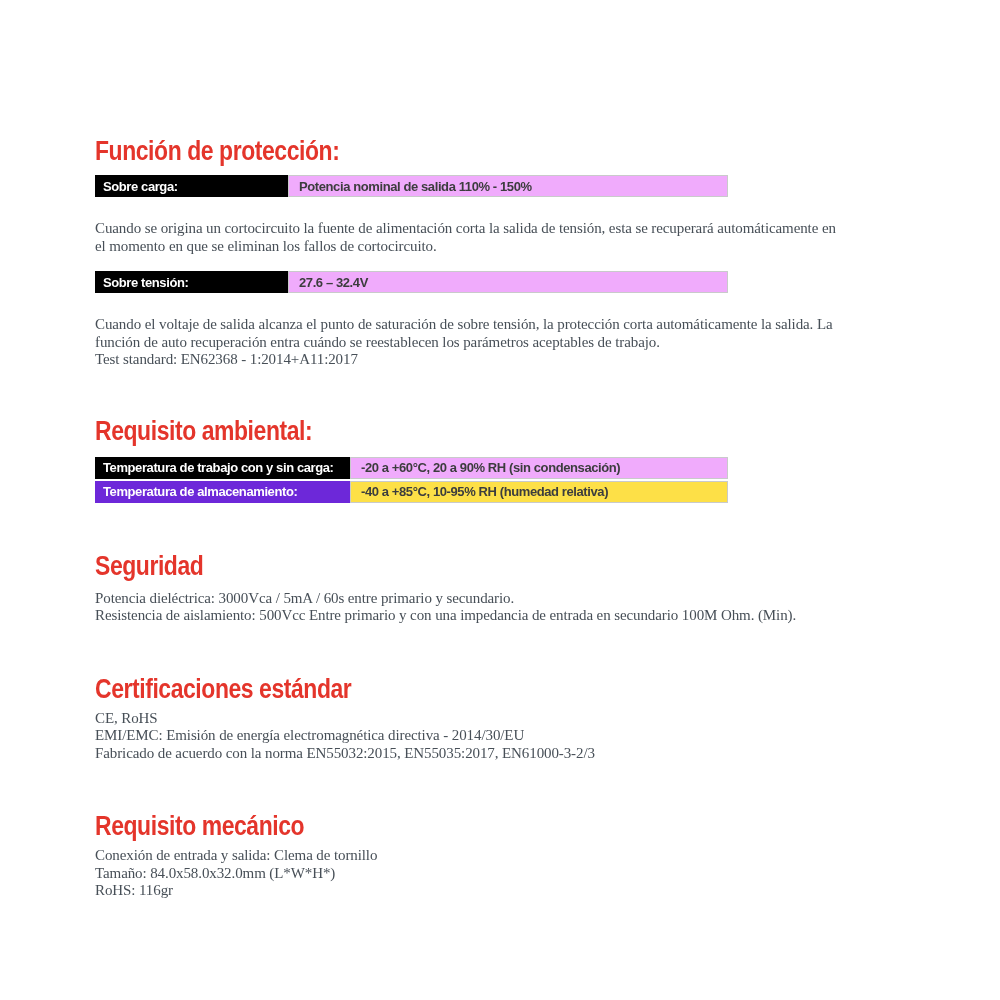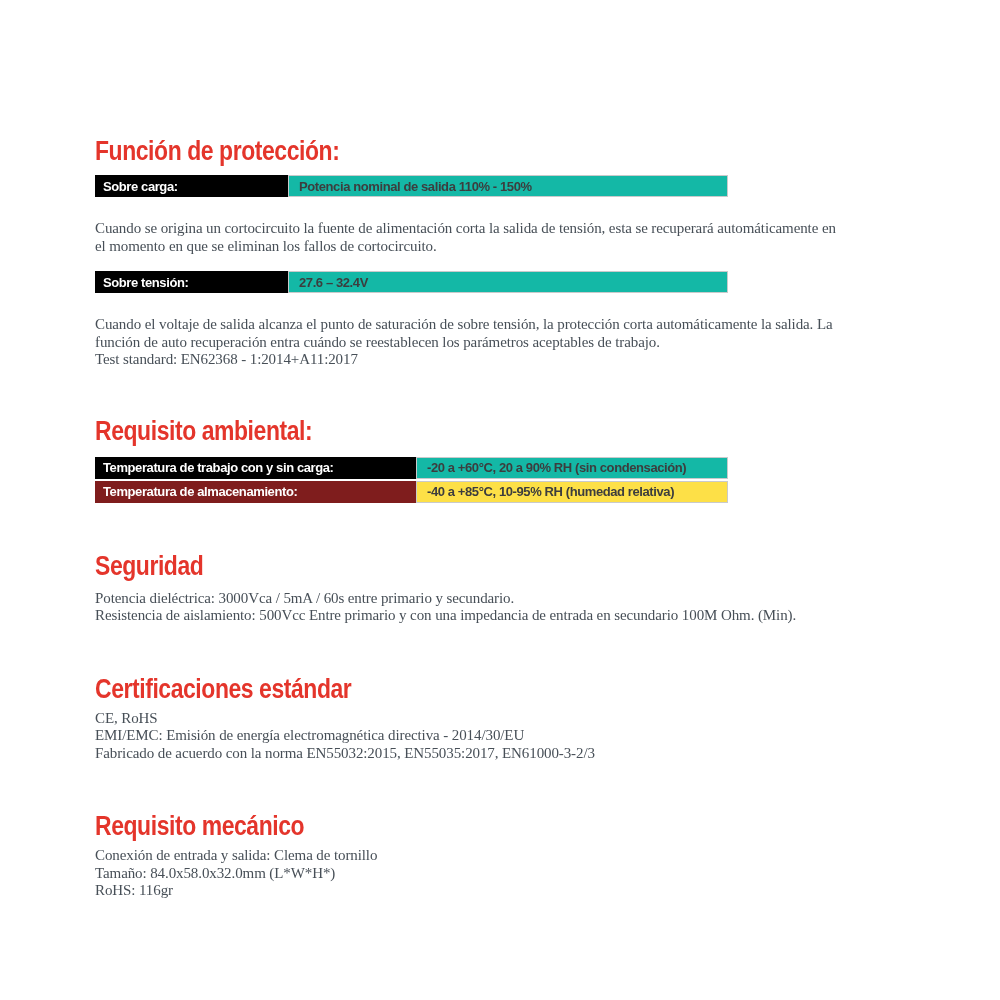--- a/index.html
+++ b/index.html
@@ -36,28 +36,28 @@
     background: #000000;
     color: #ffffff;
     font-size: 13px; font-weight: 700;
     letter-spacing: -0.4px;
     padding: 0 8px;
     height: 22px;
     flex: none;
     white-space: nowrap;
     overflow: hidden;
   }
-  .spec-label.alt { background: #7f1d1d; }
+  .spec-label.alt { background: #6d28d9; }
   .w-narrow { width: 193px; }
-  .w-wide   { width: 321px; }
+  .w-wide   { width: 255px; }
 
   .spec-value {
     display: flex; align-items: center;
     flex: 1;
-    background: #14b8a6;
+    background: #f0abfc;
     border: 1px solid #c9cacb;
     color: #3c3d3e;
     font-size: 13px; font-weight: 700;
     letter-spacing: -0.4px;
     padding: 0 10px;
     height: 22px;
     white-space: nowrap;
     overflow: hidden;
   }
   .spec-value.gray { background: #fde047; }

